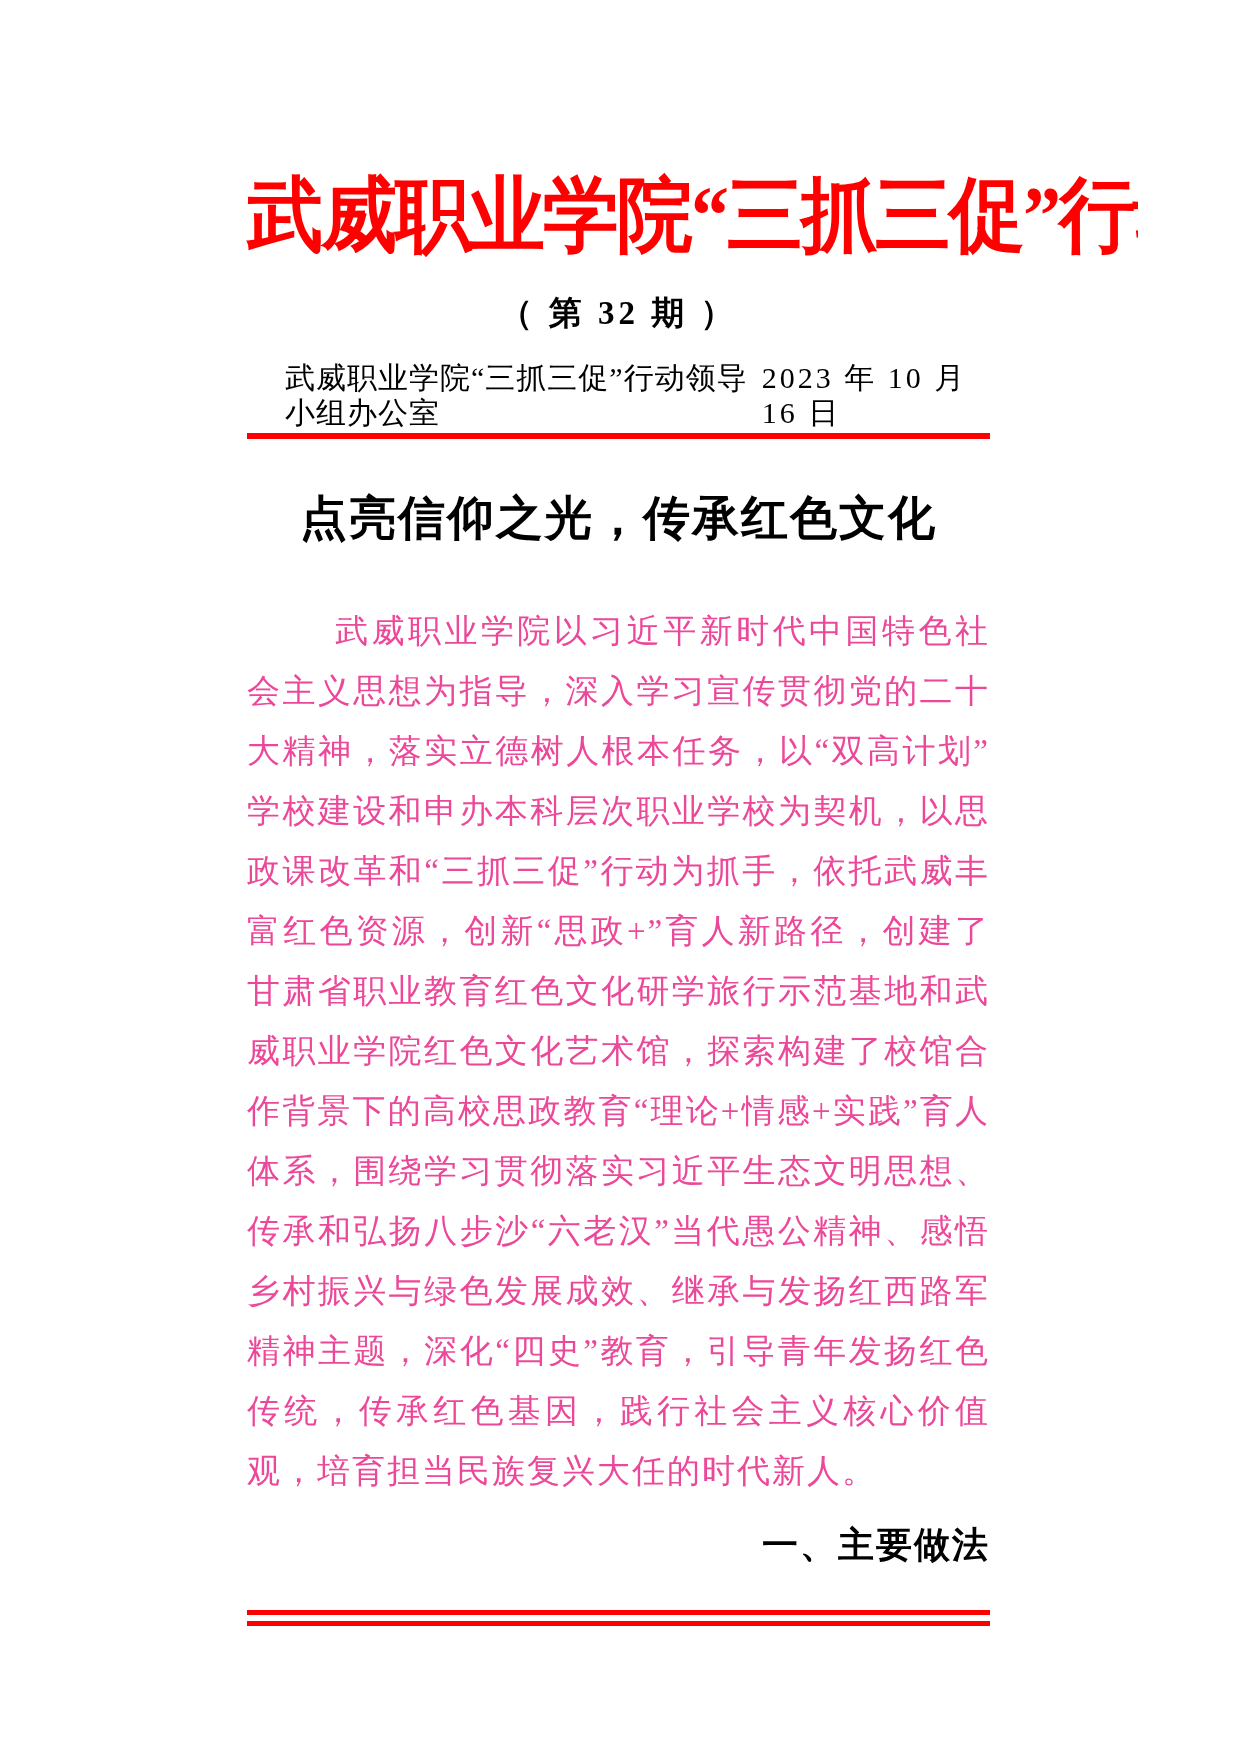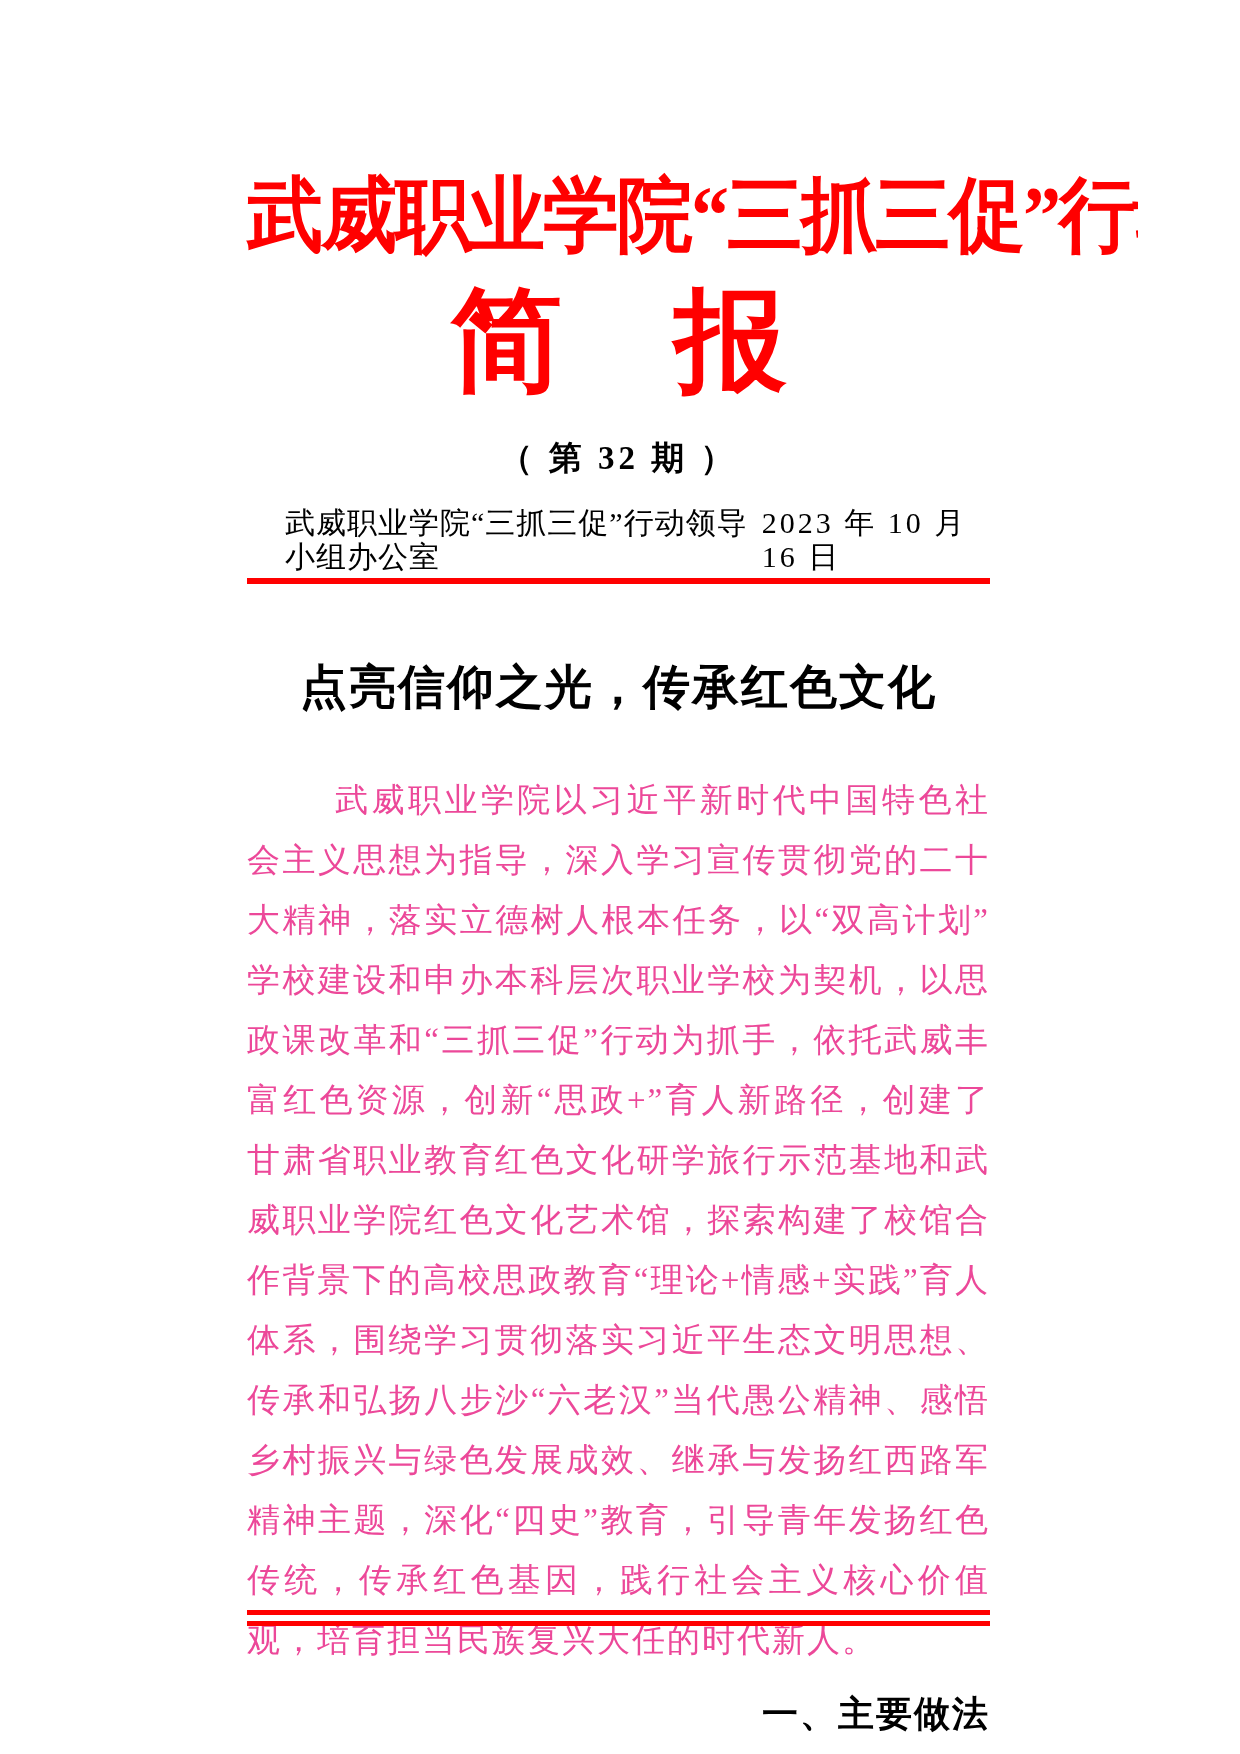--- a/index.html
+++ b/index.html
@@ -78,21 +78,21 @@
   }
 
   .rule-single {
     margin-top: 3px;
     height: 6px;
     background: #ff0000;
   }
 
   
   .article-title {
-    margin-top: 76px;
+    margin-top: 52px;
     text-align: center;
     color: #000000;
     font-weight: 700;
     font-size: 47px;
     line-height: 1.15;
     letter-spacing: 2px;
     font-family: Liberation Serif, serif;
   }
 
   .article-body {
@@ -130,21 +130,20 @@
   }
 </style>
 </head>
 <body>
 
 <div class="page">
   <div class="content">
 
     <div class="masthead-title">武威职业学院“三抓三促”行动</div>
 
-    <div class="masthead-subtitle">简　报</div>
 
     <div class="issue-line">（ 第 32 期 ）</div>
 
     <div class="meta-row">
       <span class="meta-office">武威职业学院“三抓三促”行动领导小组办公室</span>
       <span class="meta-date">2023 年 10 月 16 日</span>
     </div>
 
     <div class="rule-single"></div>
 

